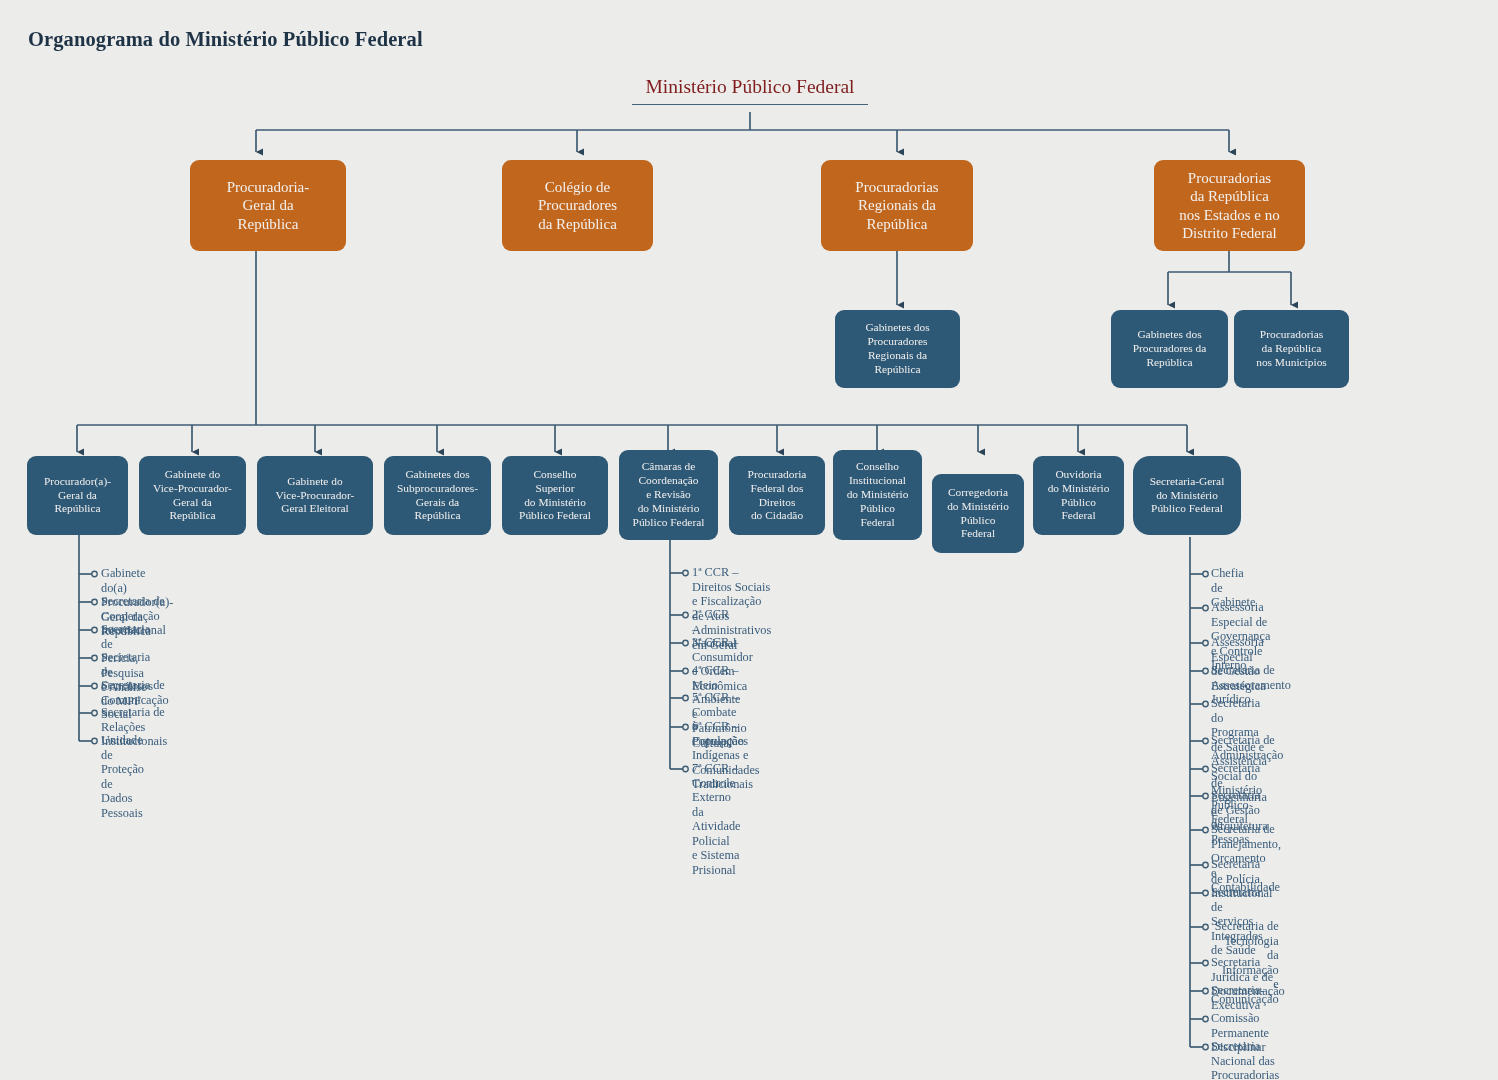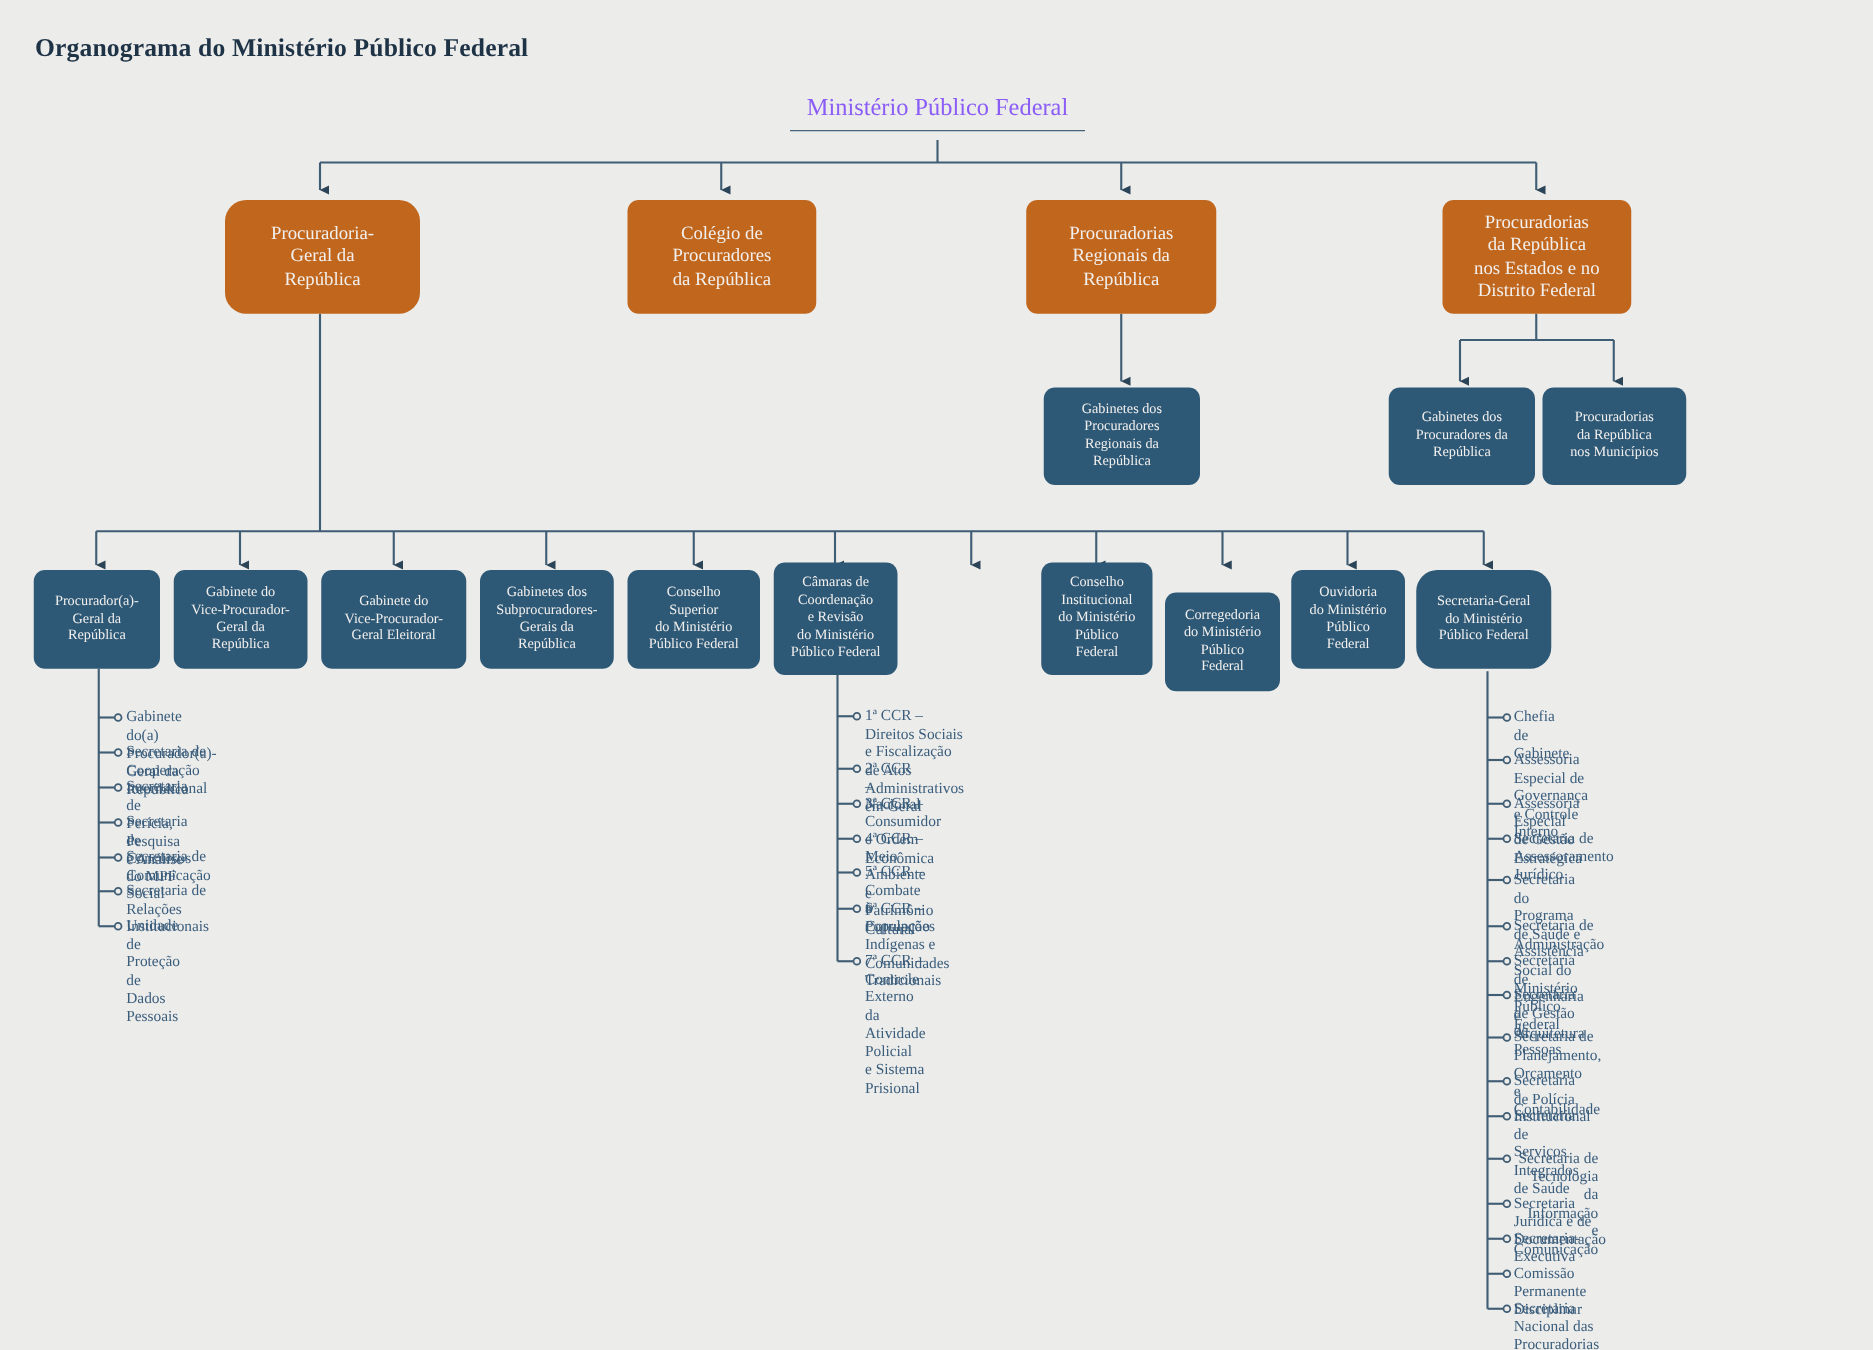--- a/index.html
+++ b/index.html
@@ -17,21 +17,21 @@
 
   .page-title{
     position:absolute;left:28px;top:28px;
     font-size:20.5px;font-weight:bold;letter-spacing:.1px;
     color:#1f3347;
   }
 
   
   .root-node{
     position:absolute;left:632px;top:76px;width:236px;
-    text-align:center;font-size:19.5px;color:#8b5cf6;
+    text-align:center;font-size:19.5px;color:#7f1d1d;
     padding-bottom:6px;border-bottom:1.3px solid #45647c;
   }
 
   
   .node{
     position:absolute;
     border-radius:9px;
     display:flex;align-items:center;justify-content:center;
     text-align:center;
     color:#f2f0ee;
@@ -166,21 +166,21 @@
         <circle cx="1205.5" cy="991" r="2.7"></circle>
       <circle cx="1205.5" cy="1019" r="2.7"></circle>
         <circle cx="1205.5" cy="1047" r="2.7"></circle>
     </g>
   </svg>
 
   <div class="page-title">Organograma do Ministério Público Federal</div>
 
   <div class="root-node">Ministério Público Federal</div>
 
-  <div class="node orange t1" style="left: 180px; top: 160px; width: 156px; height: 91px; white-space: pre-line; border-radius: 17px;">Procuradoria-
+  <div class="node orange t1" style="left: 190px; top: 160px; width: 156px; height: 91px; white-space: pre-line;">Procuradoria-
 Geral da
 República</div>
   <div class="node orange t1" style="left: 502px; top: 160px; width: 151px; height: 91px; white-space: pre-line;">Colégio de
 Procuradores
 da República</div>
   <div class="node orange t1" style="left: 821px; top: 160px; width: 152px; height: 91px; white-space: pre-line;">Procuradorias
 Regionais da
 República</div>
   <div class="node orange t1" style="left: 1154px; top: 160px; width: 151px; height: 91px; white-space: pre-line;">Procuradorias
 da República
@@ -214,20 +214,24 @@
 República</div>
   <div class="node blue t3" style="left: 502px; top: 456px; width: 106px; height: 79px; white-space: pre-line;">Conselho
 Superior
 do Ministério
 Público Federal</div>
   <div class="node blue t3" style="left: 619px; top: 450px; width: 99px; height: 90px; white-space: pre-line;">Câmaras de
 Coordenação
 e Revisão
 do Ministério
 Público Federal</div>
+  <div class="node blue t3" style="left: 729px; top: 456px; width: 96px; height: 79px; white-space: pre-line;">Procuradoria
+Federal dos
+Direitos
+do Cidadão</div>
   <div class="node blue t3" style="left: 833px; top: 450px; width: 89px; height: 90px; white-space: pre-line;">Conselho
 Institucional
 do Ministério
 Público
 Federal</div>
   <div class="node blue t3" style="left: 932px; top: 456px; width: 92px; height: 79px; white-space: pre-line; margin-top: 18px;">Corregedoria
 do Ministério
 Público
 Federal</div>
   <div class="node blue t3" style="left: 1033px; top: 456px; width: 91px; height: 79px; white-space: pre-line;">Ouvidoria

